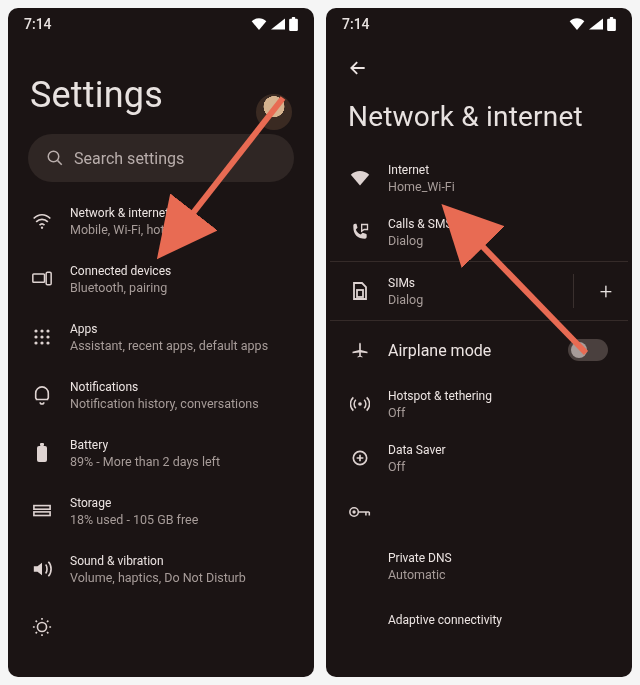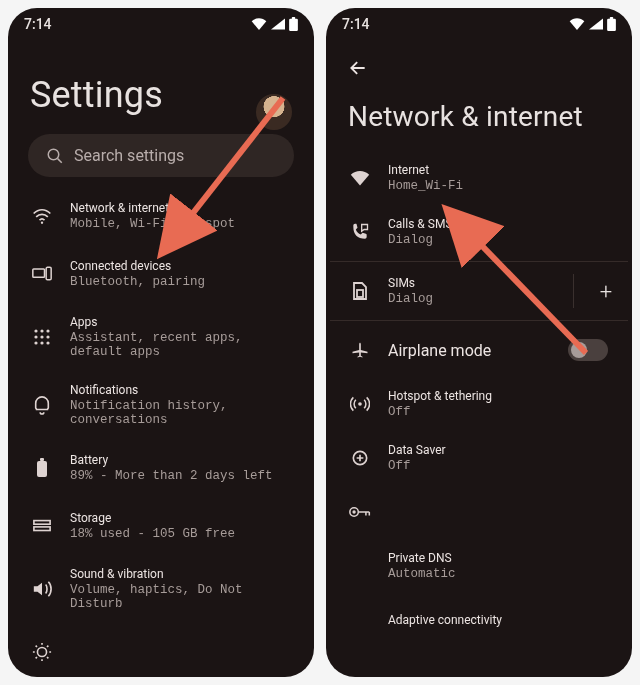--- a/index.html
+++ b/index.html
@@ -1,33 +1,33 @@
 <!DOCTYPE html>
 <html><head>
 <meta charset="utf-8">
 <style>
   * { box-sizing: border-box; margin: 0; padding: 0; font-family: Roboto, "Segoe UI", Arial, sans-serif; }
   body { background: #f5f5f5; width: 640px; height: 685px; overflow: hidden; position: relative; }
   .wrap { display: flex; gap: 12px; padding: 8px; height: 100%; }
-  .phone { position: relative; flex: 1 1 0; background: #1b1414; border-radius: 29px; overflow: hidden; display: flex; flex-direction: column; color: #e8e2e0; }
+  .phone { position: relative; flex: 1 1 0; background: #1b1414; border-radius: 10px; overflow: hidden; display: flex; flex-direction: column; color: #e8e2e0; }
   .status { display: flex; justify-content: space-between; align-items: center; padding: 8px 16px 4px 16px; font-size: 14px; font-weight: 500; }
   .status .ricons { display: flex; gap: 4px; align-items: center; }
   .ico { display: flex; align-items: center; justify-content: center; }
   .ico svg { display: block; }
   .content { flex: 1; overflow: hidden; display: flex; flex-direction: column; padding: 0 4px 0 4px; }
   .avatar { position: absolute; right: 22px; top: 86px; width: 36px; height: 36px; border-radius: 50%; background: radial-gradient(circle at 50% 35%, #d6b38f 0 35%, #3a2a22 36% 100%); overflow: hidden; }
   .h1 { font-size: 36px; font-weight: 400; padding: 6px 18px 18px 18px; letter-spacing: .2px; }
   .p1 .h1 { padding-top: 38px; }
   .p2 .h1 { padding-top: 12px; font-size: 28px; }
   .search { margin: 0 16px 10px 16px; height: 48px; background: #2f2624; border-radius: 28px; display: flex; align-items: center; gap: 10px; padding: 12px 18px; color: #b8adab; font-size: 16px; }
   .list { display: flex; flex-direction: column; }
   .row { display: flex; align-items: center; gap: 16px; padding: 12px 18px; min-height: 58px; }
   .row .txt { display: flex; flex-direction: column; gap: 2px; flex: 1; }
   .row .title { font-size: 12px; color: #ece4e2; }
-  .row .sub { font-size: 12.5px; color: #a79c99; font-family: Liberation Mono, monospace; }
+  .row .sub { font-size: 12.5px; color: #a79c99; }
   .icon { width: 24px; display:flex; align-items:center; justify-content:center; color:#ded3d1; }
   .trail { width: 44px; display:flex; align-items:center; justify-content:center; }
   .plus { font-size: 22px; font-weight: 300; color:#e8e2e0; }
   .switch { width: 40px; height: 22px; border-radius: 12px; background:#4a403e; position: relative; }
   .switch::after { content:""; position:absolute; left:3px; top:3px; width:16px; height:16px; border-radius:50%; background:#a79c99; }
   .back { padding: 18px 18px 6px 18px; }
   .back-btn { width: 28px; height: 28px; display:flex; align-items:center; justify-content:center; color:#ece4e2; }
   .section-row { display: flex; align-items: center; }
   .section-row .row { flex: 1; }
   .divider-v { width: 1px; height: 34px; background: #3a302e; margin-right: 10px; }

